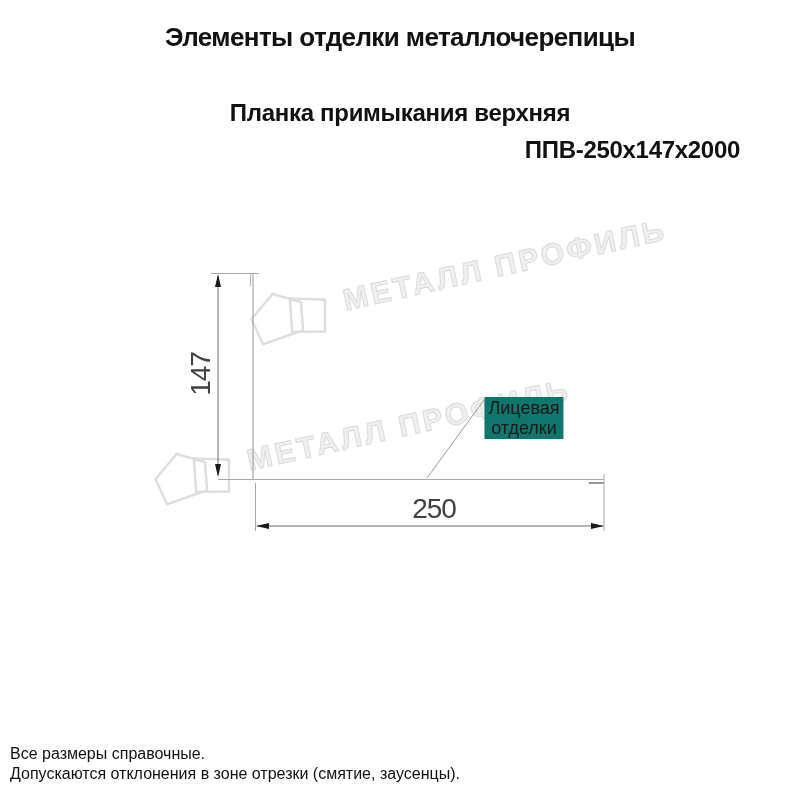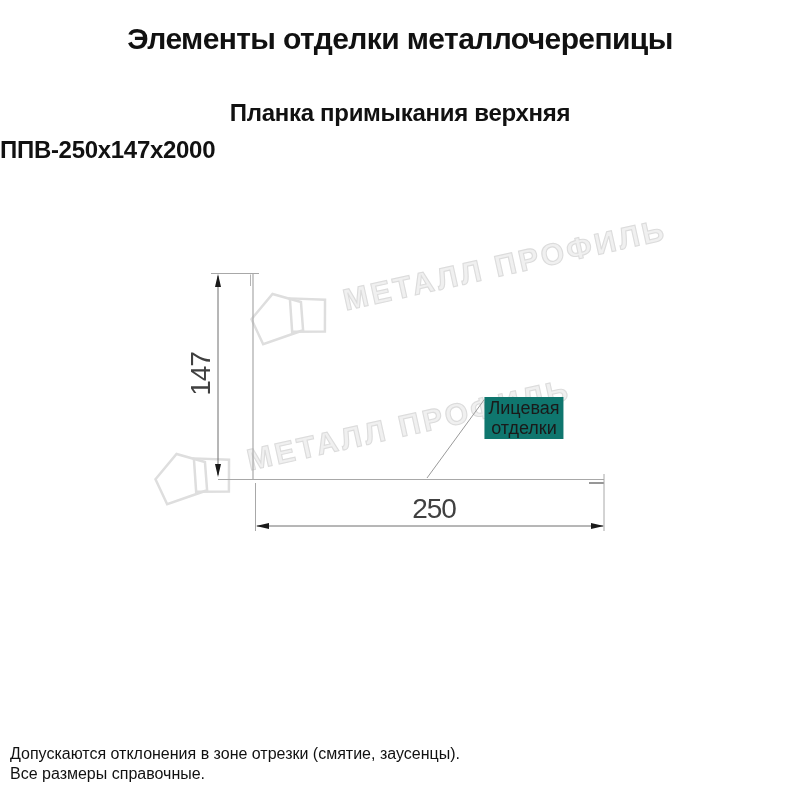--- a/index.html
+++ b/index.html
@@ -3,31 +3,31 @@
 <meta charset="utf-8">
 <style>
   * { margin: 0; padding: 0; box-sizing: border-box; }
   html, body { width: 800px; height: 800px; background: #ffffff; overflow: hidden; }
   body { font-family: "Liberation Sans", "DejaVu Sans", sans-serif; color: #111; position: relative; }
 
   .page { position: absolute; inset: 0; width: 800px; height: 800px; background: #fff; }
 
   .page-title {
     position: absolute; top: 22px; left: 0; width: 800px;
-    text-align: center; font-size: 30px; font-weight: bold;
+    text-align: center; font-size: 26px; font-weight: bold;
     letter-spacing: -0.6px; color: #111; z-index: 3;
   }
   .product-name {
     position: absolute; top: 99px; left: 0; width: 800px;
     text-align: center; font-size: 24px; font-weight: bold;
     letter-spacing: -0.3px; color: #111; z-index: 3;
   }
   .product-code {
     position: absolute; top: 136px; left: 0; width: 740px;
-    text-align: left; font-size: 24px; font-weight: bold;
+    text-align: right; font-size: 24px; font-weight: bold;
     letter-spacing: -0.3px; color: #111; z-index: 3;
   }
 
   
   .watermark {
     position: absolute; display: flex; align-items: center; gap: 10px;
     height: 62px; transform: rotate(-12.5deg); transform-origin: 0 50%;
     z-index: 1; pointer-events: none; white-space: nowrap;
   }
   .wm-upper { left: 248px; top: 291px; }
@@ -107,17 +107,17 @@
 
   <div class="dim-value dim-height">147</div>
   <div class="dim-value dim-width">250</div>
 
   <div class="face-label">
     <div>Лицевая</div>
     <div>отделки</div>
   </div>
 
   <div class="footer">
+    <div>Все размеры справочные.</div>
     <div>Допускаются отклонения в зоне отрезки (смятие, заусенцы).</div>
-    <div>Все размеры справочные.</div>
   </div>
 
 </div>
 
 </body></html>

